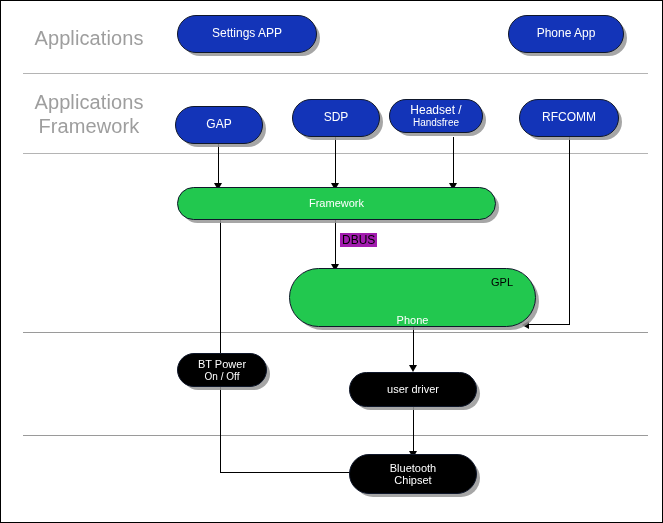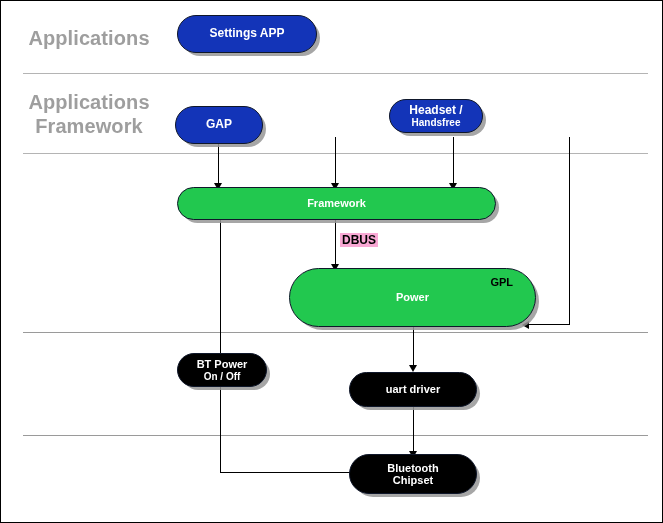--- a/index.html
+++ b/index.html
@@ -9,21 +9,20 @@
   }
   #diagram-root {
     position: relative;
     width: 663px;
     height: 523px;
     background: #ffffff;
     font-family: "Liberation Sans", sans-serif;
     overflow: hidden;
     box-sizing: border-box;
     border: 1px solid #000000;
-    font-weight: bold;
   }
 
   
   .layer-rule {
     position: absolute;
     height: 1px;
     background: #b4b4b4;
     left: 22px;
     right: 14px;
   }
@@ -105,21 +104,21 @@
     border-top: 4px solid transparent;
     border-bottom: 4px solid transparent;
     border-left: 7px solid #000000;
   }
 
   .edge-label {
     position: absolute;
     font-size: 12px;
     color: #000000;
     z-index: 4;
-    background: #f9a8d4;
+    background: #a21caf;
     padding: 0 2px;
   }
 </style>
 </head>
 <body>
 
 <div id="diagram-root">
 
   <div class="layer-rule" style="top:72px;"></div>
   <div class="layer-rule" style="top:152px;"></div>
@@ -158,48 +157,57 @@
   <div class="arrowhead down" style="left:408px; top:450px;"></div>
 
   <div class="conn v" style="left:219px; top:219px; height:253px;"></div>
   <div class="conn h" style="left:219px; top:471px; width:133px;"></div>
   <div class="arrowhead right" style="left:349px; top:468px;"></div>
 
   <div class="node blue" style="left:176px; top:14px; width:140px; height:38px;">
     <span class="lbl-main">Settings APP</span>
   </div>
 
+  <div class="node blue" style="left:507px; top:14px; width:116px; height:38px;">
+    <span class="lbl-main">Phone App</span>
+  </div>
 
   <div class="node blue" style="left:174px; top:105px; width:88px; height:38px;">
     <span class="lbl-main">GAP</span>
   </div>
 
+  <div class="node blue" style="left:291px; top:98px; width:88px; height:38px;">
+    <span class="lbl-main">SDP</span>
+  </div>
 
   <div class="node blue" style="left:388px; top:98px; width:94px; height:34px;">
     <span class="lbl-main">Headset /</span>
     <span class="lbl-sub">Handsfree</span>
   </div>
 
+  <div class="node blue" style="left:518px; top:98px; width:100px; height:38px;">
+    <span class="lbl-main">RFCOMM</span>
+  </div>
 
   <div class="node green" style="left:176px; top:186px; width:319px; height:33px;">
     <span class="lbl-main">Framework</span>
   </div>
 
-  <div class="node green" style="left:288px; top:267px; width:247px; height:59px;">
+  <div class="node green" style="left:288px; top:267px; width:247px; height:59px;justify-content:flex-end;">
     <span class="gpl-tag">GPL</span>
-    <span class="lbl-main">Power</span>
+    <span class="lbl-main">Phone</span>
   </div>
 
   <div class="node red" style="left:176px; top:352px; width:90px; height:34px;">
     <span class="lbl-main">BT Power</span>
     <span class="lbl-sub">On / Off</span>
   </div>
 
   <div class="node red" style="left:348px; top:371px; width:128px; height:35px;">
-    <span class="lbl-main">uart driver</span>
+    <span class="lbl-main">user driver</span>
   </div>
 
   <div class="node red" style="left:348px; top:453px; width:128px; height:40px;">
     <span class="lbl-main">Bluetooth</span>
     <span class="lbl-main">Chipset</span>
   </div>
 
 </div>
 
 </body></html>

